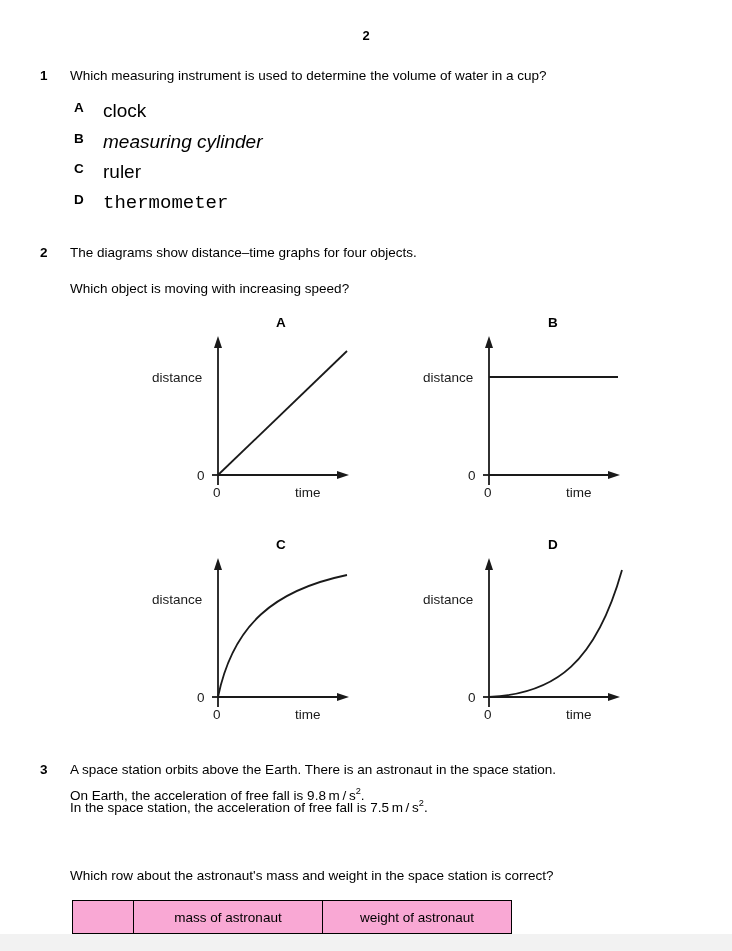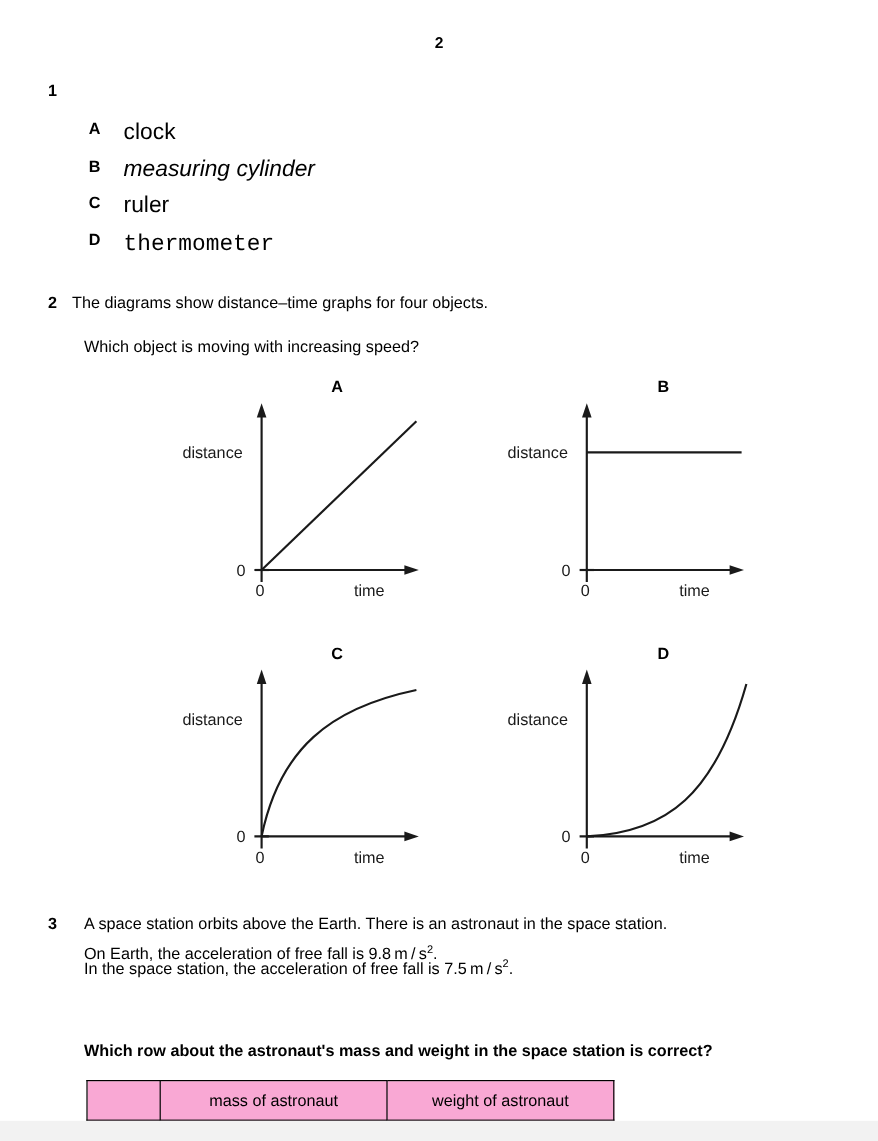--- a/index.html
+++ b/index.html
@@ -103,35 +103,36 @@
   .sup { font-size: 0.68em; vertical-align: super; }
 </style>
 </head>
 <body>
 
 <div class="page">
 
   <div class="page-number">2</div>
 
   <div class="q-num" style="left:40px; top:68px;">1</div>
+  <div class="q-text" style="left:70px; top:68px;">Which measuring instrument is used to determine the volume of water in a cup?</div>
 
   <div class="opt-letter" style="left:74px; top:100px;">A</div>
   <div class="opt-text" style="left:103px; top:100px;">clock</div>
 
   <div class="opt-letter" style="left:74px; top:131px;">B</div>
   <div class="opt-text" style="left:103px; top:131px;font-style:italic;">measuring cylinder</div>
 
   <div class="opt-letter" style="left:74px; top:161px;">C</div>
   <div class="opt-text" style="left:103px; top:161px;">ruler</div>
 
   <div class="opt-letter" style="left:74px; top:192px;">D</div>
   <div class="opt-text" style="left:103px; top:192px;font-family:Liberation Mono, monospace;">thermometer</div>
 
   <div class="q-num" style="left:40px; top:245px;">2</div>
-  <div class="q-text" style="left:60px; top:245px;">The diagrams show distance–time graphs for four objects.</div>
+  <div class="q-text" style="left:70px; top:245px;">The diagrams show distance–time graphs for four objects.</div>
   <div class="q-text" style="left:70px; top:281px;">Which object is moving with increasing speed?</div>
 
   <div class="graph-letter" style="left:276px; top:315px;">A</div>
   <div class="graph" style="left:135px; top:330px;">
     <svg width="240" height="170" viewBox="0 0 240 170">
       <text class="ax-label" x="17" y="52">distance</text>
 
       <line x1="83" y1="155" x2="83" y2="16" stroke="#1a1a1a" stroke-width="1.8"></line>
       <polygon points="83,6 79,18 87,18" fill="#1a1a1a"></polygon>
 
@@ -198,21 +199,21 @@
     </svg>
   </div>
 
   <div class="q-num" style="left:40px; top:762px;">3</div>
   <div class="q-text" style="left:70px; top:762px;">A space station orbits above the Earth. There is an astronaut in the space station.</div>
 
   <div class="q-text" style="left:70px; top:798px;"><span>In the space station, the acceleration of free fall is 7.5 m / s</span><span class="sup">2</span><span>.</span></div>
 
   <div class="q-text" style="left:70px; top:786px;text-align:right;"><span>On Earth, the acceleration of free fall is 9.8 m / s</span><span class="sup">2</span><span>.</span></div>
 
-  <div class="q-text" style="left:70px; top:868px;font-weight:bold;">Which row about the astronaut's mass and weight in the space station is correct?</div>
+  <div class="q-text" style="left:70px; top:868px;">Which row about the astronaut's mass and weight in the space station is correct?</div>
 
   <table class="ans-table">
     <tbody>
         <tr>
       <th class="col-key"></th>
       <th>mass of astronaut</th>
       <th>weight of astronaut</th>
     </tr>
     <tr>
       <td class="col-key"></td>

